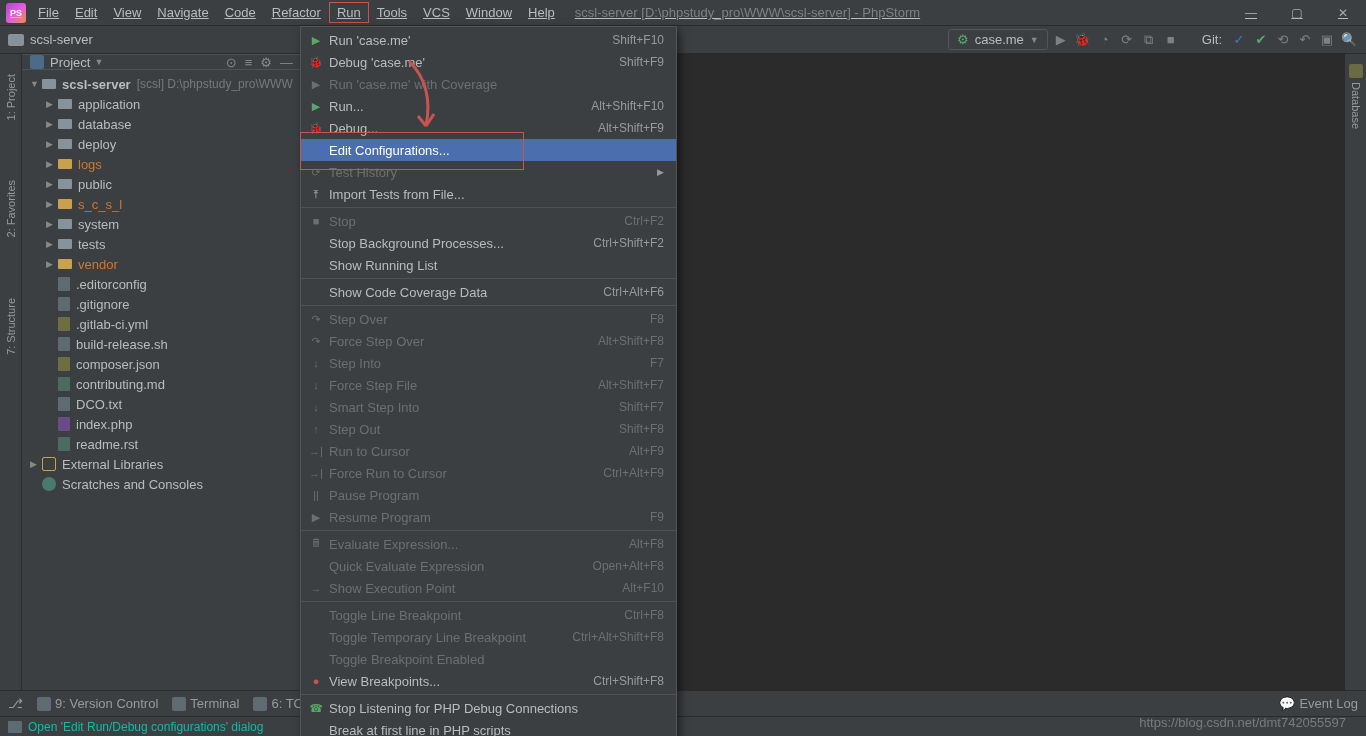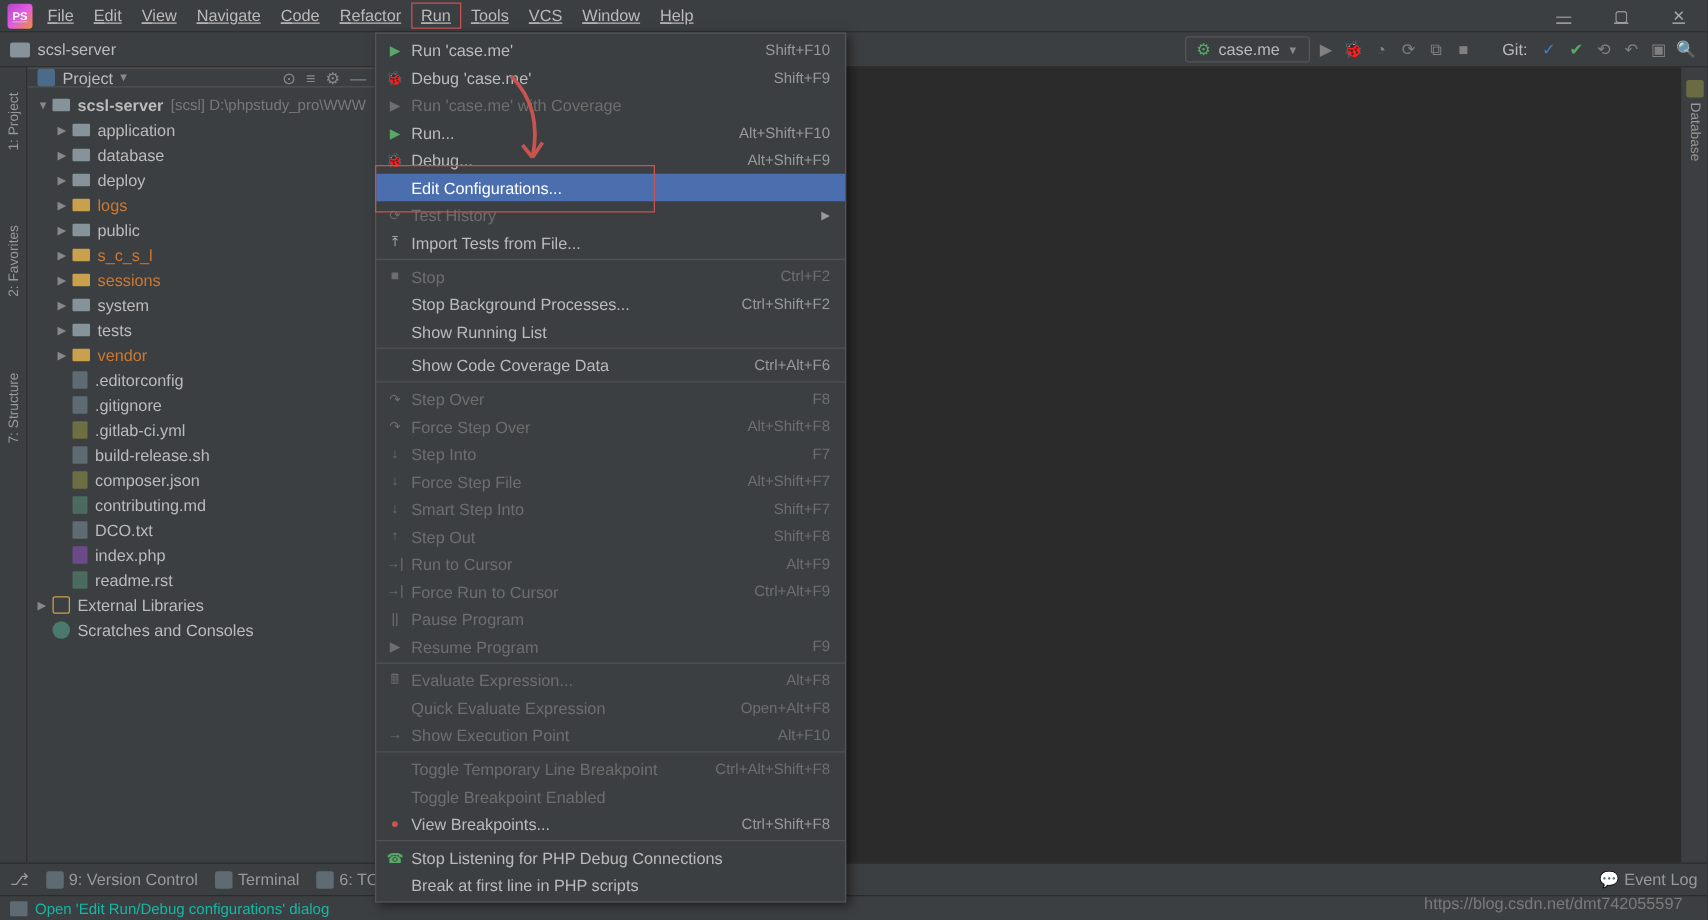--- a/index.html
+++ b/index.html
@@ -90,20 +90,21 @@
       <span class="menu-item"><u>V</u>iew</span>
       <span class="menu-item"><u>N</u>avigate</span>
       <span class="menu-item"><u>C</u>ode</span>
       <span class="menu-item"><u>R</u>efactor</span>
       <span class="menu-item active"><u>R</u>un</span>
       <span class="menu-item"><u>T</u>ools</span>
       <span class="menu-item"><u>V</u>CS</span>
       <span class="menu-item"><u>W</u>indow</span>
       <span class="menu-item"><u>H</u>elp</span>
     </div>
+  <div class="title-path">scsl-server [D:\phpstudy_pro\WWW\scsl-server] - PhpStorm</div>
   <div class="winctl">
     <span>—</span>
     <span>▢</span>
     <span>✕</span>
   </div>
 </div>
 
 <div class="breadcrumb-row">
   <span class="bc-folder"></span>
   <span class="bc-text">scsl-server</span>
@@ -188,26 +189,20 @@
         </div>
         <div class="tree-row">
           <span class="ind" style="width:16px"></span>
           <span class="exp right"></span>
           <span class="folder-ico orange"></span>
           <span class="name yellow">s_c_s_l</span>
         </div>
         <div class="tree-row">
           <span class="ind" style="width:16px"></span>
           <span class="exp right"></span>
-          <span class="folder-ico orange"></span>
-          <span class="name yellow">sessions</span>
-        </div>
-        <div class="tree-row">
-          <span class="ind" style="width:16px"></span>
-          <span class="exp right"></span>
           <span class="folder-ico"></span>
           <span class="name">system</span>
         </div>
         <div class="tree-row">
           <span class="ind" style="width:16px"></span>
           <span class="exp right"></span>
           <span class="folder-ico"></span>
           <span class="name">tests</span>
         </div>
         <div class="tree-row">
@@ -453,20 +448,25 @@
       </div>
       <div class="mitem disabled">
         <span class="micon" style="color:#6e6e6e">→</span>
         <span class="mlabel">Show Execution Point</span>
         <span class="mshort">Alt+F10</span>
       </div>
     </div>
     <div class="mgroup">
       <div class="mitem disabled">
         <span class="micon" style="color:#bbb"></span>
+        <span class="mlabel">Toggle Line Breakpoint</span>
+        <span class="mshort">Ctrl+F8</span>
+      </div>
+      <div class="mitem disabled">
+        <span class="micon" style="color:#bbb"></span>
         <span class="mlabel">Toggle Temporary Line Breakpoint</span>
         <span class="mshort">Ctrl+Alt+Shift+F8</span>
       </div>
       <div class="mitem disabled">
         <span class="micon" style="color:#bbb"></span>
         <span class="mlabel">Toggle Breakpoint Enabled</span>
       </div>
       <div class="mitem">
         <span class="micon" style="color:#c75450">●</span>
         <span class="mlabel">View Breakpoints...</span>

